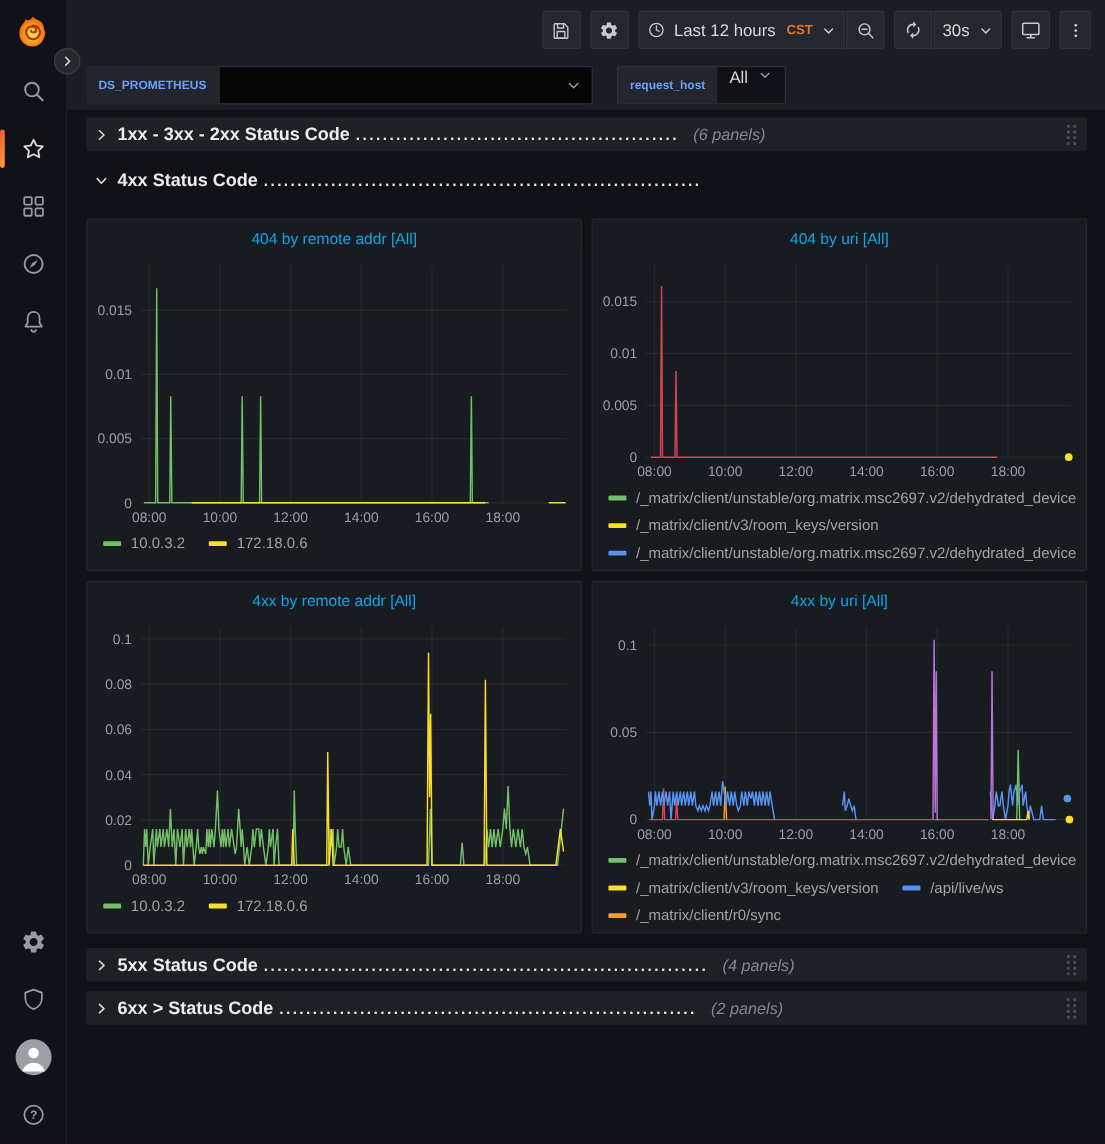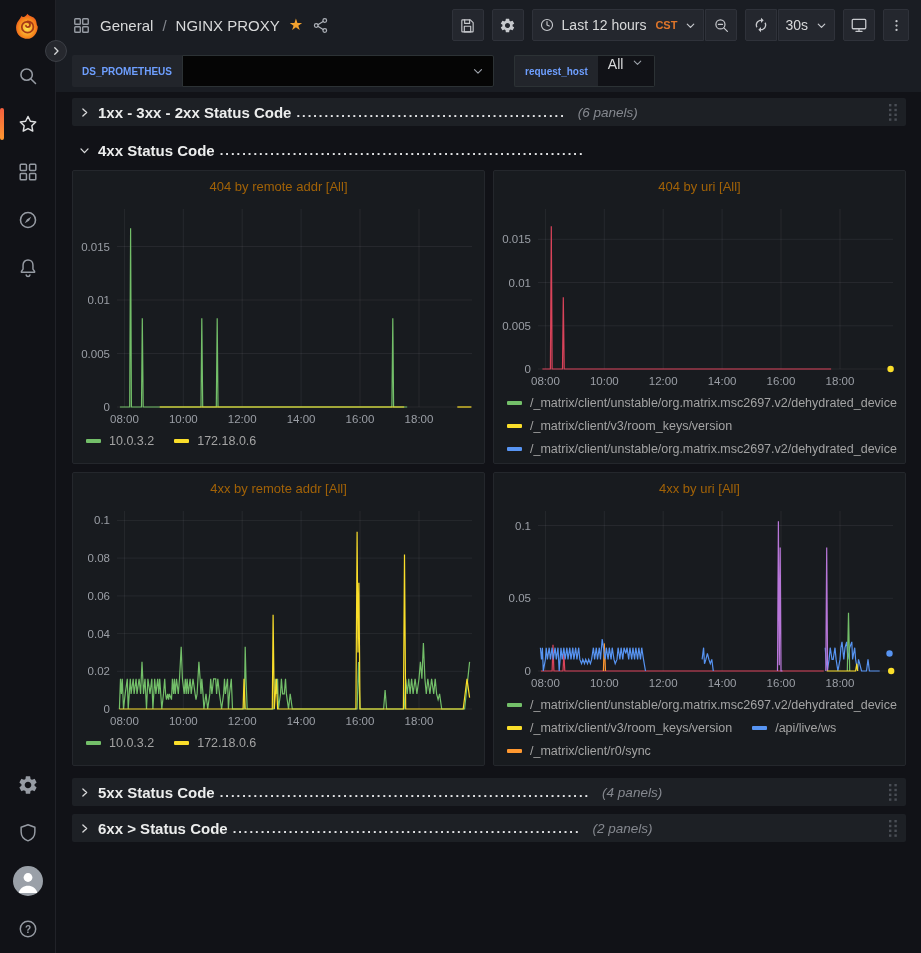--- a/index.html
+++ b/index.html
@@ -43,24 +43,24 @@
 
   
   .dash{flex:1;background:#111217;padding:6px 15px 0 16px;overflow:hidden}
   .row-head{height:28px;display:flex;align-items:center;padding:0 8px 0 6px;border-radius:2px;cursor:pointer}
   .row-head.boxed{background:#1d2025}
   .row-chev{display:flex;align-items:center;margin-right:7px}
   .row-title{font-weight:700;font-size:15px;color:#eceded;white-space:nowrap}
   .row-leader{margin-left:5px;letter-spacing:2px;font-size:13px;font-weight:700;color:#e4e5e7;white-space:nowrap;overflow:hidden}
   .row-count{font-style:italic;color:#85888f;font-size:13.5px;margin-left:12px;white-space:nowrap}
   .drag-handle{margin-left:auto;display:flex;cursor:grab}
-  .mb10{margin-bottom:10px}.mb6{margin-bottom:6px}.mb8{margin-bottom:8px}
+  .mb10{margin-bottom:10px}.mb6{margin-bottom:18px}.mb8{margin-bottom:8px}
   .panel-grid{display:grid;grid-template-columns:1fr 1fr;gap:8px;margin:6px 0 12px}
   .panel{background:#181b1f;border:1px solid #24272c;border-radius:2px;height:294px;display:flex;flex-direction:column;overflow:hidden;padding-top:2px}
-  .panel-title{height:26px;flex:0 0 26px;display:flex;align-items:center;justify-content:center;font-size:13px;font-weight:500;color:#a16207;cursor:pointer}
+  .panel-title{height:26px;flex:0 0 26px;display:flex;align-items:center;justify-content:center;font-size:13px;font-weight:500;color:#0ea5e9;cursor:pointer}
   .chart{width:100%}
   .chart.tall{height:228px;flex:0 0 228px}
   .chart.short{height:190px;flex:0 0 190px}
   .legend{padding:4px 10px 6px 13px;font-size:12.5px;color:#a3a3a3;display:flex;flex-wrap:wrap;column-gap:20px;row-gap:3px;overflow:hidden}
   .legend.wrapped{flex:1;align-content:flex-start}
   .lg-item{display:inline-flex;align-items:center;gap:8px;white-space:nowrap;line-height:20px;cursor:pointer}
   .lg-swatch{width:15px;height:4px;border-radius:1px;flex:0 0 auto}
   svg text.tick{fill:#9b9fa6;font-size:11.5px;font-family:"Liberation Sans",sans-serif}
 </style>
 </head>
@@ -143,39 +143,20 @@
 
 <div class="expand-btn">
   <svg width="12" height="12" viewBox="0 0 24 24" style="stroke:#d8d9da;fill:none;stroke-width:2.6;stroke-linecap:round;stroke-linejoin:round">
       <polyline points="9.5 5.5 16 12 9.5 18.5"></polyline>
     </svg>
 </div>
 
 <div class="main">
 
   <header class="topnav">
-    <div class="crumb">
-      <svg width="19" height="19" viewBox="0 0 24 24" class="icon-stroke" style="stroke-width:1.8">
-          <rect x="3.5" y="3.5" width="7" height="7" rx="1"></rect>
-          <rect x="13.5" y="3.5" width="7" height="7" rx="1"></rect>
-          <rect x="3.5" y="13.5" width="7" height="7" rx="1"></rect>
-          <rect x="13.5" y="13.5" width="7" height="7" rx="1"></rect>
-        </svg>
-      <span class="crumb-link">General</span>
-      <span class="sep">/</span>
-      <span class="crumb-link">NGINX PROXY</span>
-      <span class="crumb-star">★</span>
-      <svg width="17" height="17" viewBox="0 0 24 24" class="icon-stroke" style="stroke:#aeb2b9;stroke-width:1.7;cursor:pointer">
-          <circle cx="18" cy="5" r="2.6"></circle>
-          <circle cx="6" cy="12" r="2.6"></circle>
-          <circle cx="18" cy="19" r="2.6"></circle>
-          <line x1="8.3" y1="10.8" x2="15.7" y2="6.2"></line>
-          <line x1="8.3" y1="13.2" x2="15.7" y2="17.8"></line>
-        </svg>
-    </div>
 
     <div class="nav-actions">
       <div class="btn">
         <svg width="17" height="17" viewBox="0 0 24 24" class="icon-stroke" style="stroke:#c7c9cd;stroke-width:1.6">
             <path d="M5 4h11l4 4v12a1 1 0 0 1-1 1H5a1 1 0 0 1-1-1V5a1 1 0 0 1 1-1z"></path>
             <path d="M8 4v5h7V4"></path>
             <rect x="7.5" y="13" width="9" height="8"></rect>
           </svg>
       </div>
       <div class="btn">

